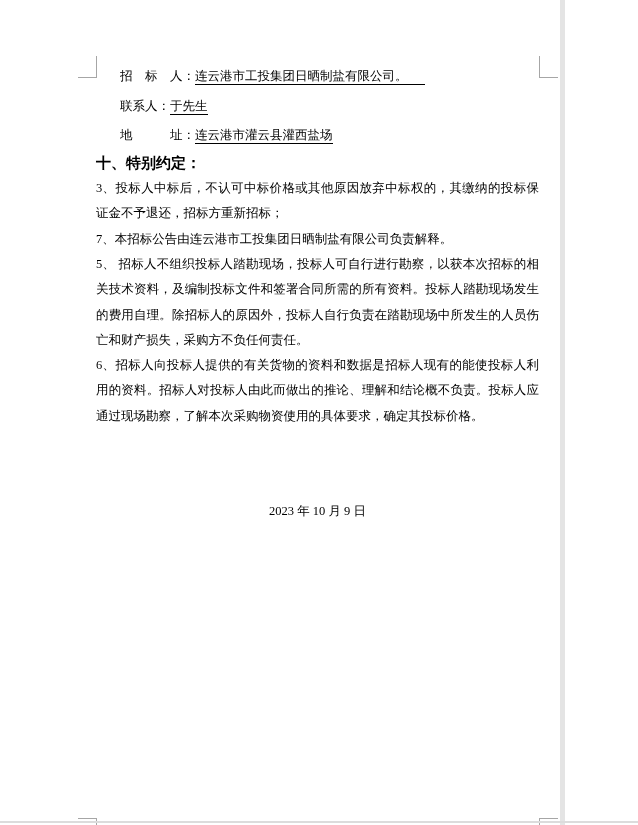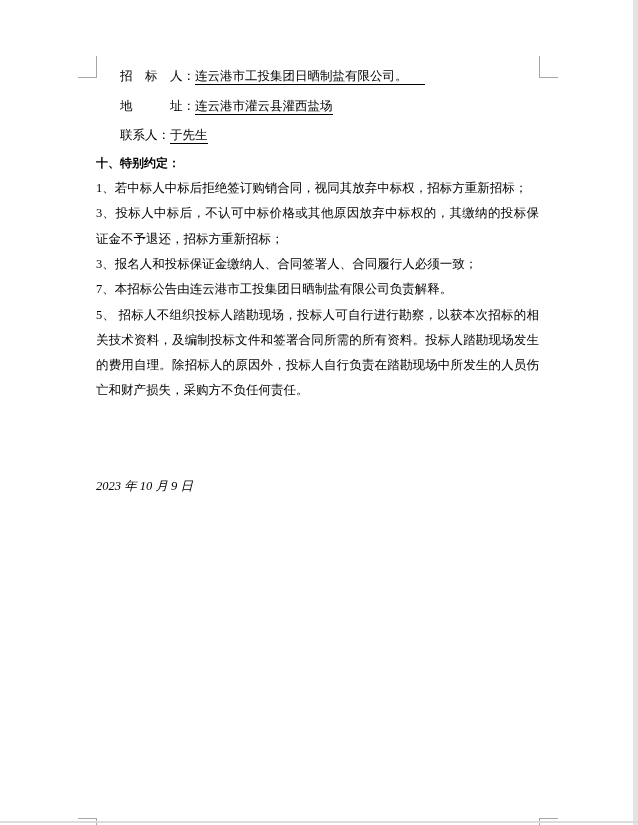--- a/index.html
+++ b/index.html
@@ -9,21 +9,21 @@
   }
   body {
     width: 638px;
     height: 825px;
     overflow: hidden;
     font-family: "Liberation Serif", "DejaVu Serif", serif;
     color: #000000;
   }
   .page {
     position: relative;
-    width: 638px;
+    width: 565px;
     height: 825px;
     background: #ffffff;
   }
   
   .mark { position: absolute; }
   .mark.tl { left: 78px;  top: 56px;  width: 18px; height: 21px;
              border-right: 1px solid #a6a6a6; border-bottom: 1px solid #a6a6a6; }
   .mark.tr { left: 539px; top: 56px;  width: 18px; height: 21px;
              border-left: 1px solid #a6a6a6;  border-bottom: 1px solid #a6a6a6; }
   .mark.bl { left: 78px;  top: 818px; width: 18px; height: 6px;
@@ -57,66 +57,65 @@
     line-height: 29.6px;
     white-space: nowrap;
   }
   .contact-value {
     border-bottom: 1px solid #000000;
     padding-bottom: 1px;
   }
   .pad-after { padding-right: 17px; }
   .section-heading {
     margin: 0;
-    font-size: 12px;
+    font-size: 15px;
     font-weight: bold;
     line-height: 25.3px;
   }
   p.clause {
     margin: 0;
     text-align: justify;
     line-height: 25.3px;
   }
   p.date-line {
     margin: 70px 0 0 0;
+    text-align: center;
     line-height: 25.3px;
-    font-style: italic;
   }
 </style>
 </head>
 <body>
 
 <div class="page">
 
   <div class="mark tl"></div>
   <div class="mark tr"></div>
   <div class="mark bl"></div>
   <div class="mark br"></div>
 
   <div class="content">
 
     <div class="contact-block">
       <div class="contact-line">
         <span>招　标　人：</span><span class="contact-value pad-after">连云港市工投集团日晒制盐有限公司。</span>
       </div>
       <div class="contact-line">
-        <span>地　　　址：</span><span class="contact-value">连云港市灌云县灌西盐场</span>
+        <span>联系人：</span><span class="contact-value">于先生</span>
       </div>
       <div class="contact-line">
-        <span>联系人：</span><span class="contact-value">于先生</span>
+        <span>地　　　址：</span><span class="contact-value">连云港市灌云县灌西盐场</span>
       </div>
     </div>
 
     <h3 class="section-heading">十、特别约定：</h3>
 
-    <p class="clause">1、若中标人中标后拒绝签订购销合同，视同其放弃中标权，招标方重新招标；</p>
     <p class="clause">3、投标人中标后，不认可中标价格或其他原因放弃中标权的，其缴纳的投标保证金不予退还，招标方重新招标；</p>
-    <p class="clause">3、报名人和投标保证金缴纳人、合同签署人、合同履行人必须一致；</p>
     <p class="clause">7、本招标公告由连云港市工投集团日晒制盐有限公司负责解释。</p>
     <p class="clause">5、 招标人不组织投标人踏勘现场，投标人可自行进行勘察，以获本次招标的相关技术资料，及编制投标文件和签署合同所需的所有资料。投标人踏勘现场发生的费用自理。除招标人的原因外，投标人自行负责在踏勘现场中所发生的人员伤亡和财产损失，采购方不负任何责任。</p>
+    <p class="clause">6、招标人向投标人提供的有关货物的资料和数据是招标人现有的能使投标人利用的资料。招标人对投标人由此而做出的推论、理解和结论概不负责。投标人应通过现场勘察，了解本次采购物资使用的具体要求，确定其投标价格。</p>
 
     <p class="date-line">2023 年 10 月 9 日</p>
 
   </div>
 
   <div class="edge-right"></div>
   <div class="edge-bottom"></div>
 
 </div>
 

